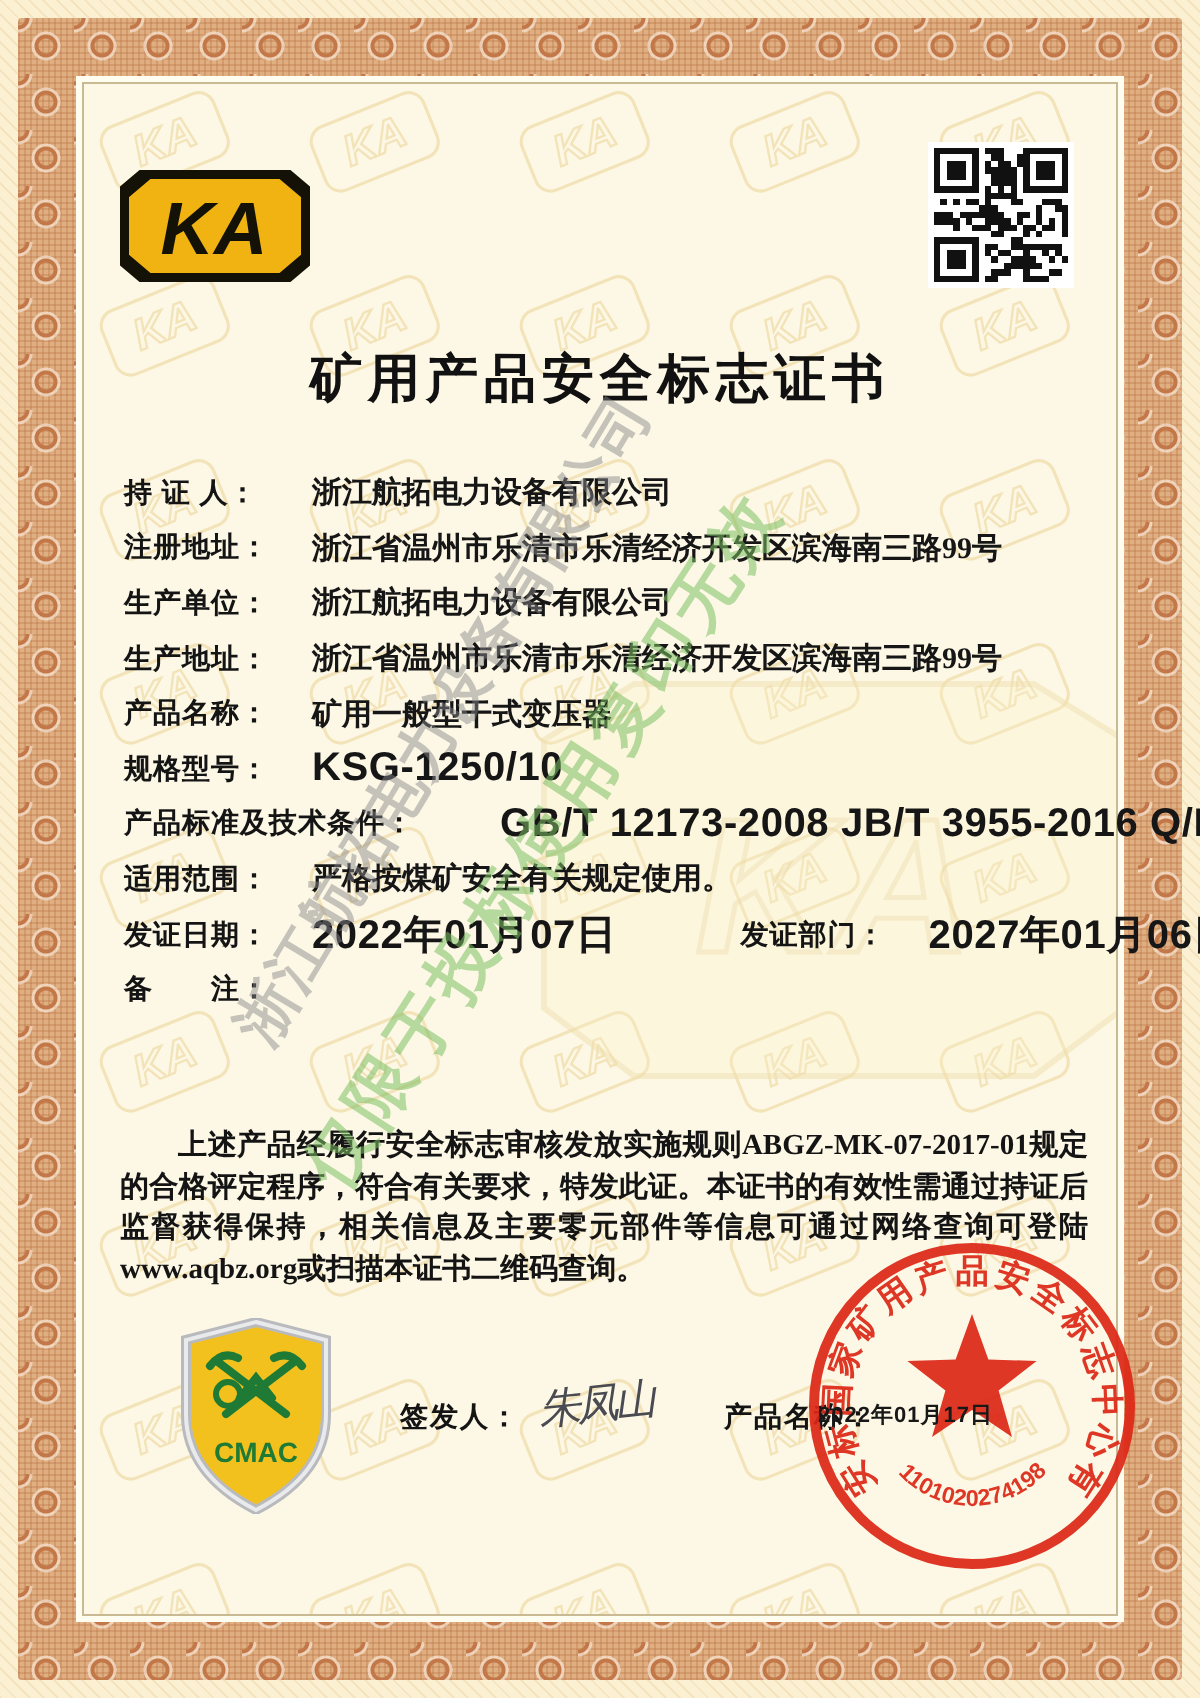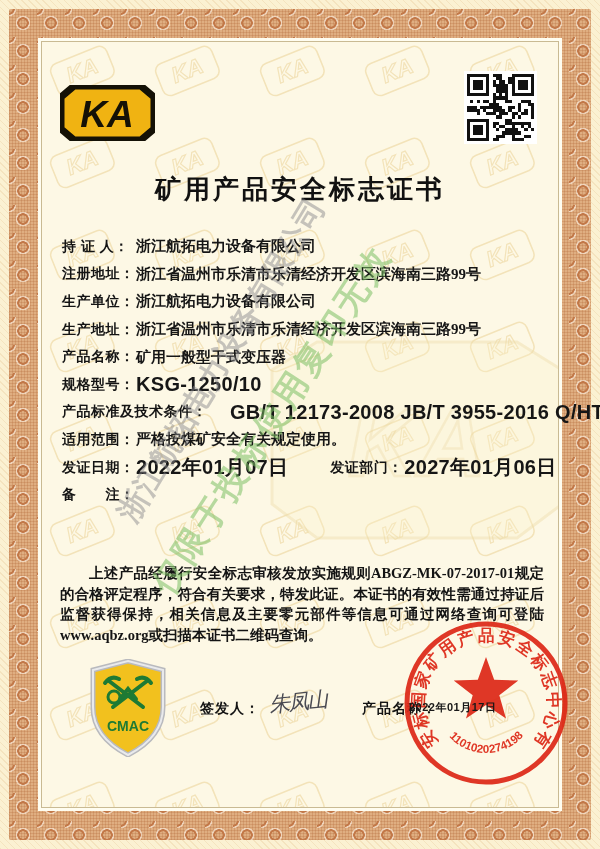--- a/index.html
+++ b/index.html
@@ -31,21 +31,21 @@
   .cert-no { position:absolute; left:0; top:97px; width:600px; text-align:center;
              font-family:"Liberation Serif", serif; font-size:15px; color:#1c1c1c; letter-spacing:1px; }
   .qr-box { position:absolute; left:464px; top:71px; width:73px; height:73px; background:#fff; padding:3px; }
 
   .title { position:absolute; left:0; top:172px; width:600px; text-align:center;
            font-family:"Liberation Serif", serif; font-weight:bold; font-size:26px;
            letter-spacing:3px; color:#111; }
 
   
   #fields { position:absolute; left:62px; top:233px; width:482px; z-index:3; }
-  .row { display:flex; align-items:center; height:27.6px; }
+  .row { display:flex; align-items:center; height:27.6px;gap:20px; }
   .lbl { flex:0 0 74px; font-weight:bold; font-size:14px; color:#141414; letter-spacing:.5px; white-space:nowrap; }
   .lbl.wide { flex:0 0 168px; }
   .val-kai { font-family:"Liberation Serif", serif; font-weight:bold; font-size:15px; color:#161616; white-space:nowrap; }
   .val-num { font-weight:bold; font-size:20px; color:#161616; letter-spacing:.3px; white-space:nowrap; }
   .gap2 { margin-left:42px; }
 
   
   .para { position:absolute; left:60px; right:56px; top:563px; z-index:3;
           font-family:"Liberation Serif", serif; font-weight:bold; font-size:14.5px;
           line-height:20.5px; color:#141414; text-align:justify; text-indent:2em; }

